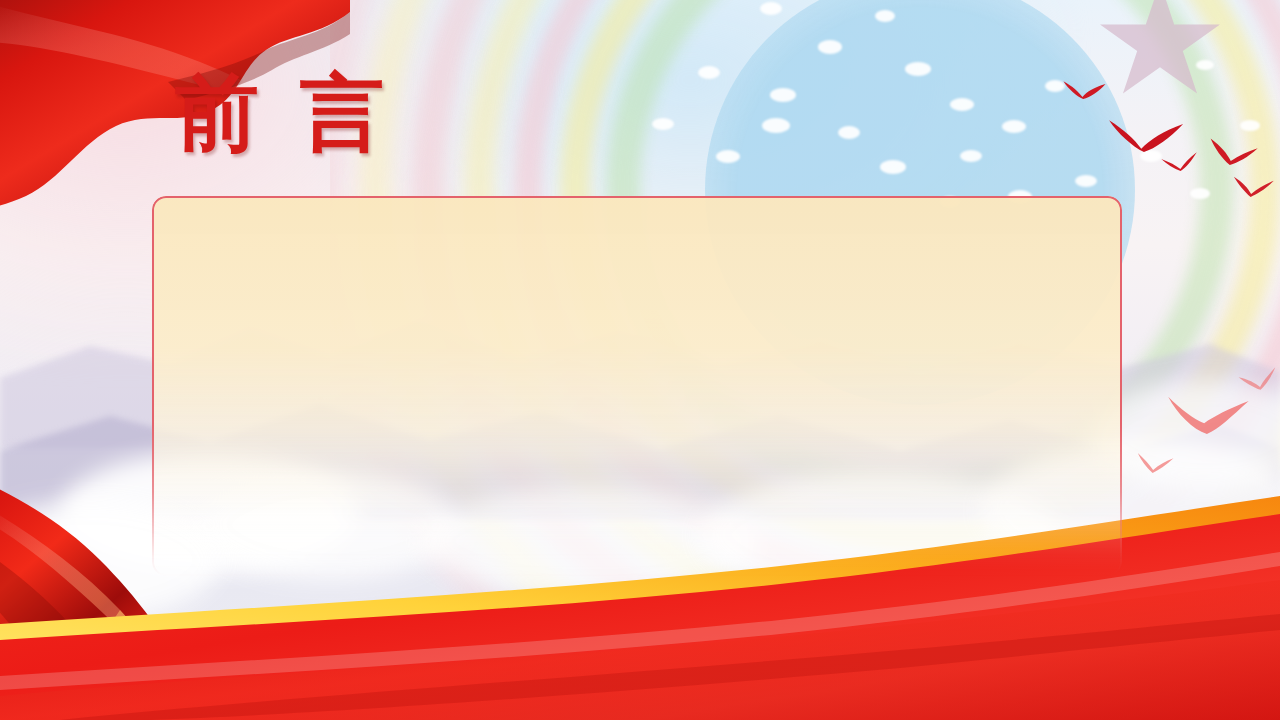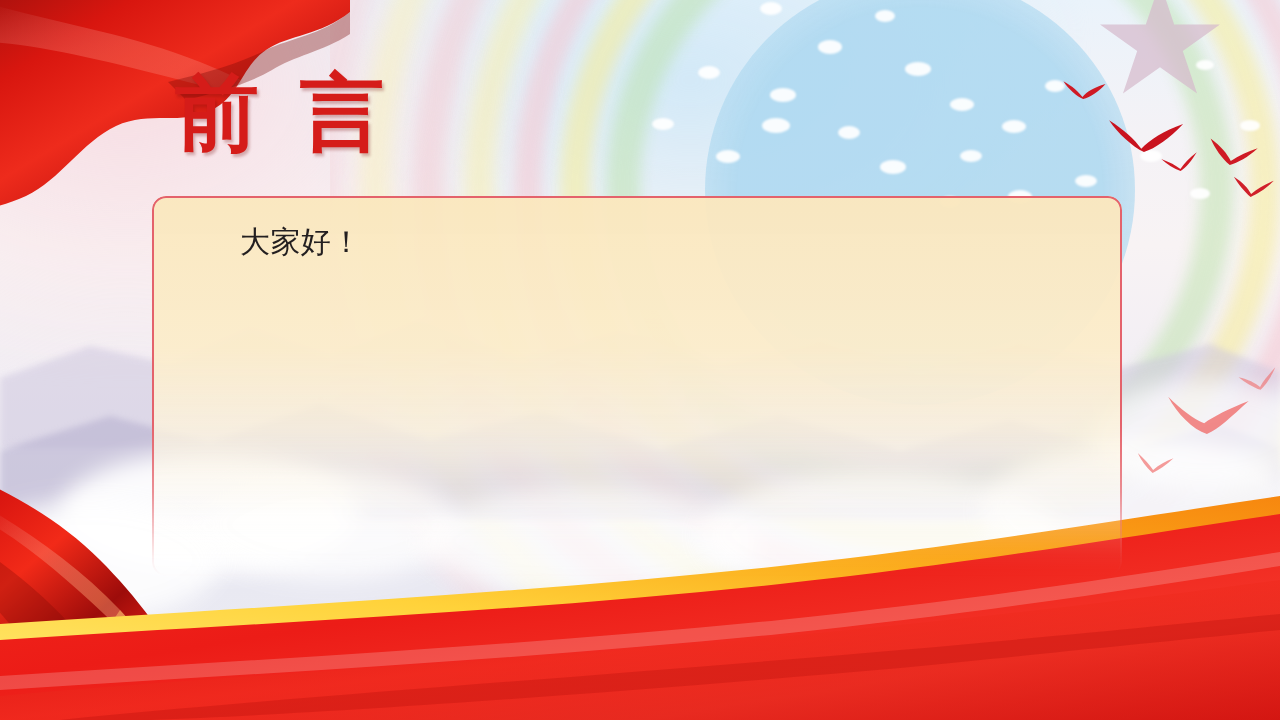--- a/index.html
+++ b/index.html
@@ -364,16 +364,15 @@
       <path d="M0,186 C250,170 520,156 780,130 C990,108 1140,84 1280,62 L1280,76 C1140,98 990,122 780,144 C520,170 250,184 0,200 Z" fill="rgba(255,255,255,0.20)"></path>
       <path d="M60,230 C300,206 600,186 900,160 C1060,146 1180,134 1280,124 L1280,140 C1180,150 1060,162 900,178 C600,204 320,224 150,230 Z" fill="rgba(180,12,10,0.30)"></path>
     </svg>
   </div>
 
   <div class="title">前 言</div>
 
   <div class="card"></div>
   <div class="card-border"></div>
   <div class="card-text">
-    <p>大家好！</p>
   </div>
 
 </div>
 
 </body></html>

